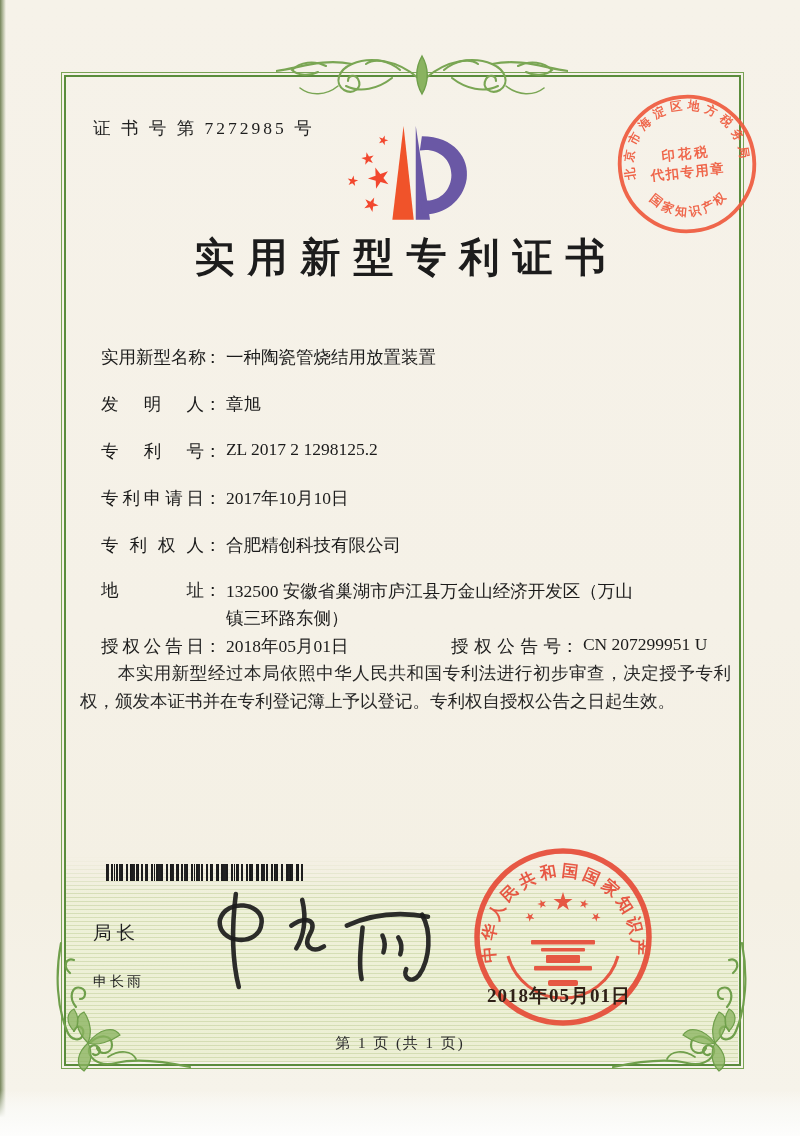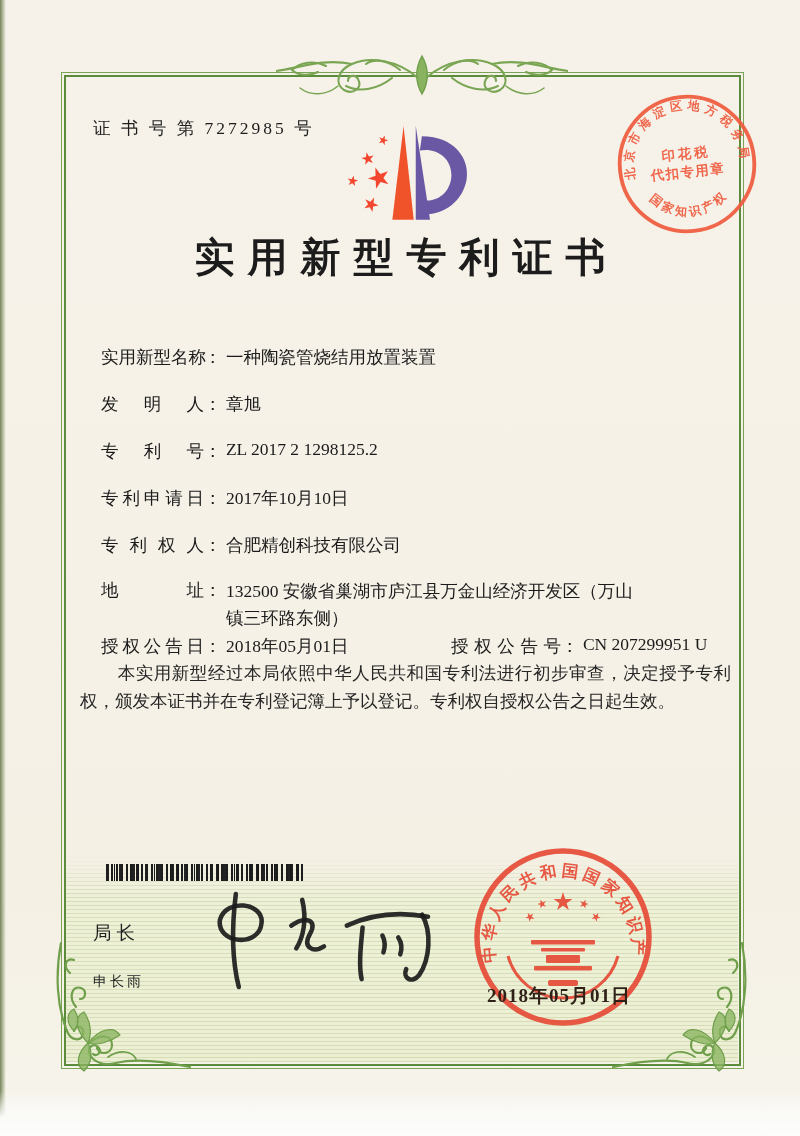--- a/index.html
+++ b/index.html
@@ -226,15 +226,16 @@
         <textPath href="#stamp-top-arc" startOffset="4">北京市海淀区地方税务局</textPath>
       </text>
       <text font-size="12.5" letter-spacing="3" fill="#ef5b3e" font-weight="bold" font-family="'Liberation Serif','DejaVu Serif',serif">
         <textPath href="#stamp-bot-arc" startOffset="2">国家知识产权局</textPath>
       </text>
       <text x="77" y="70" text-anchor="middle" font-size="14" letter-spacing="3" fill="#ef5b3e" font-weight="bold" font-family="'Liberation Serif','DejaVu Serif',serif">印花税</text>
       <text x="77" y="89" text-anchor="middle" font-size="14" letter-spacing="1.5" fill="#ef5b3e" font-weight="bold" font-family="'Liberation Serif','DejaVu Serif',serif">代扣专用章</text>
     </g>
   </svg>
 
+  <div class="abs footer">第 1 页 (共 1 页)</div>
 
   <div class="abs edge-bottom"></div>
 </div>
 
 </body></html>

